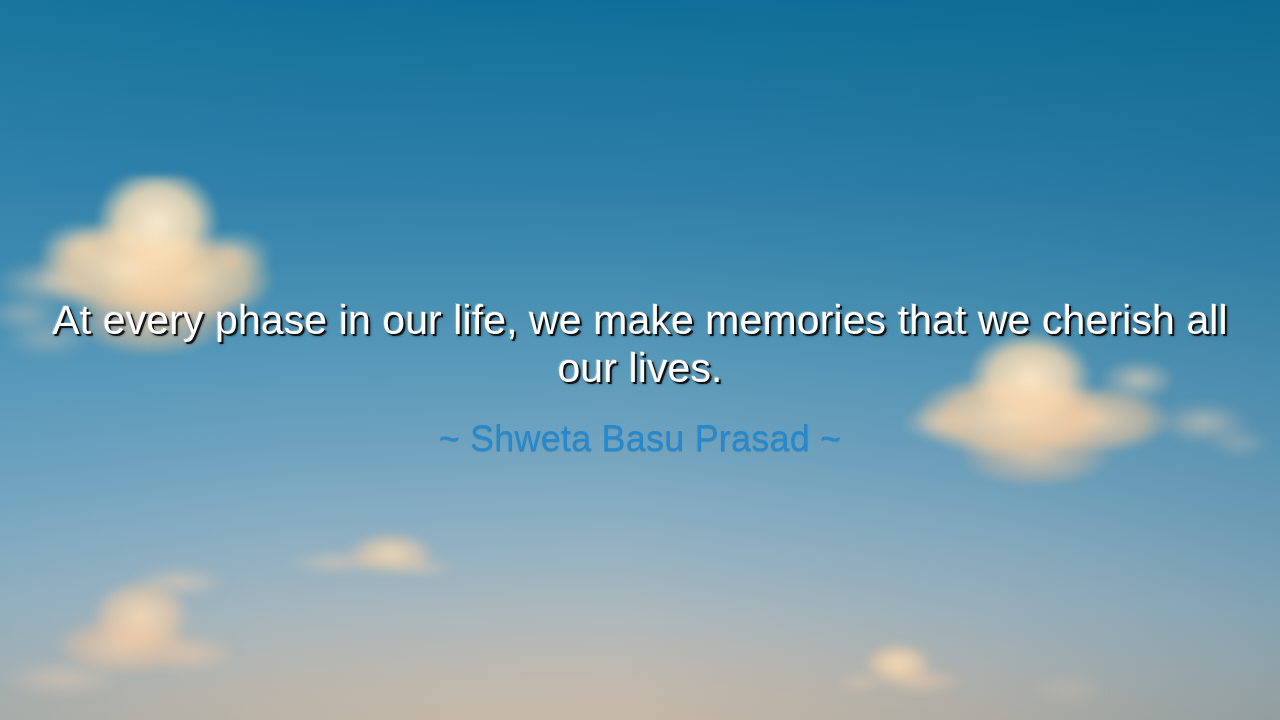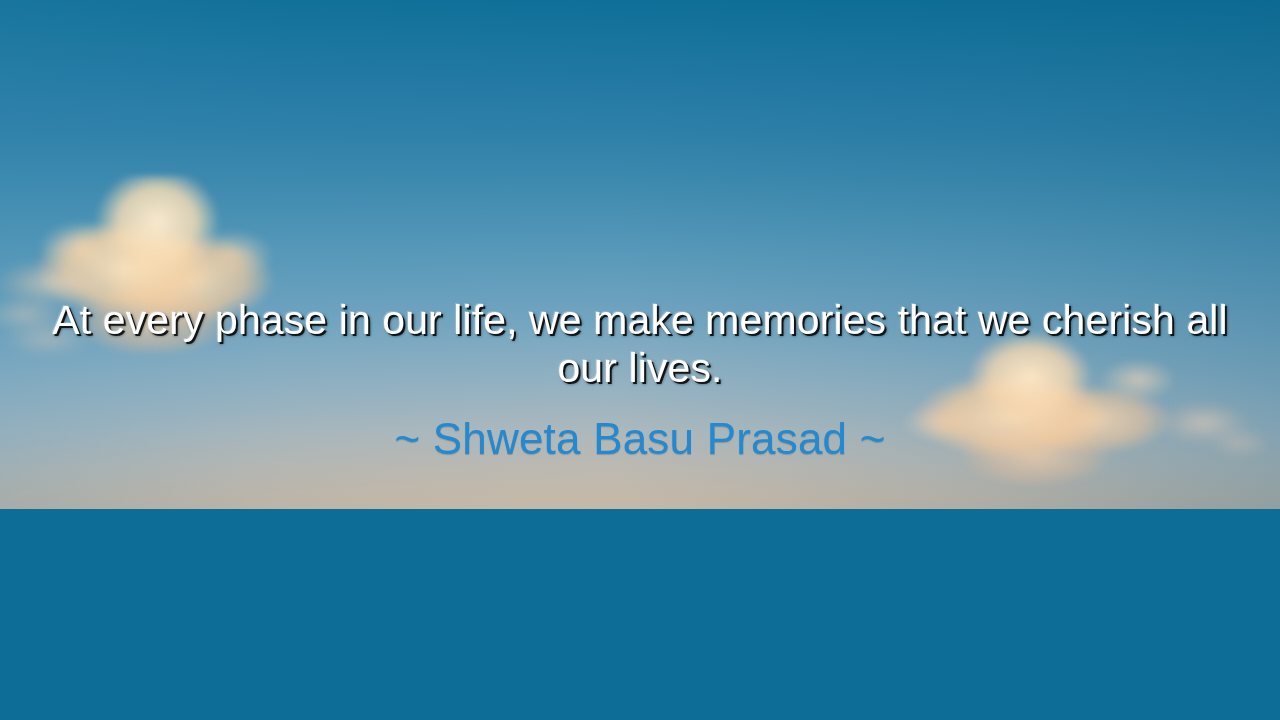--- a/index.html
+++ b/index.html
@@ -8,21 +8,21 @@
     padding: 0;
     width: 1280px;
     height: 720px;
     overflow: hidden;
     background: #0d6d96;
   }
 
   #stage {
     position: relative;
     width: 1280px;
-    height: 509px;
+    height: 720px;
     overflow: hidden;
     font-family: "Liberation Sans", "DejaVu Sans", sans-serif;
   }
 
   
   .sky-base {
     position: absolute;
     inset: 0;
     background:
       linear-gradient(to bottom,
@@ -224,21 +224,21 @@
     letter-spacing: 0.1px;
     text-shadow:
       2px 2px 0 rgba(12,14,16,0.92),
       2px 2px 3px rgba(0,0,0,0.55),
       -1px -1px 0 rgba(255,255,255,0.25);
     white-space: pre-line;
   }
 
   .quote-attribution {
     margin: 26px 0 0 0;
-    font-size: 44px;
+    font-size: 36px;
     line-height: 42px;
     font-weight: 400;
     color: #2489ce;
     letter-spacing: 0.2px;
     text-shadow: 0 1px 1px rgba(20,50,75,0.25);
   }
 </style>
 </head>
 <body>
 

